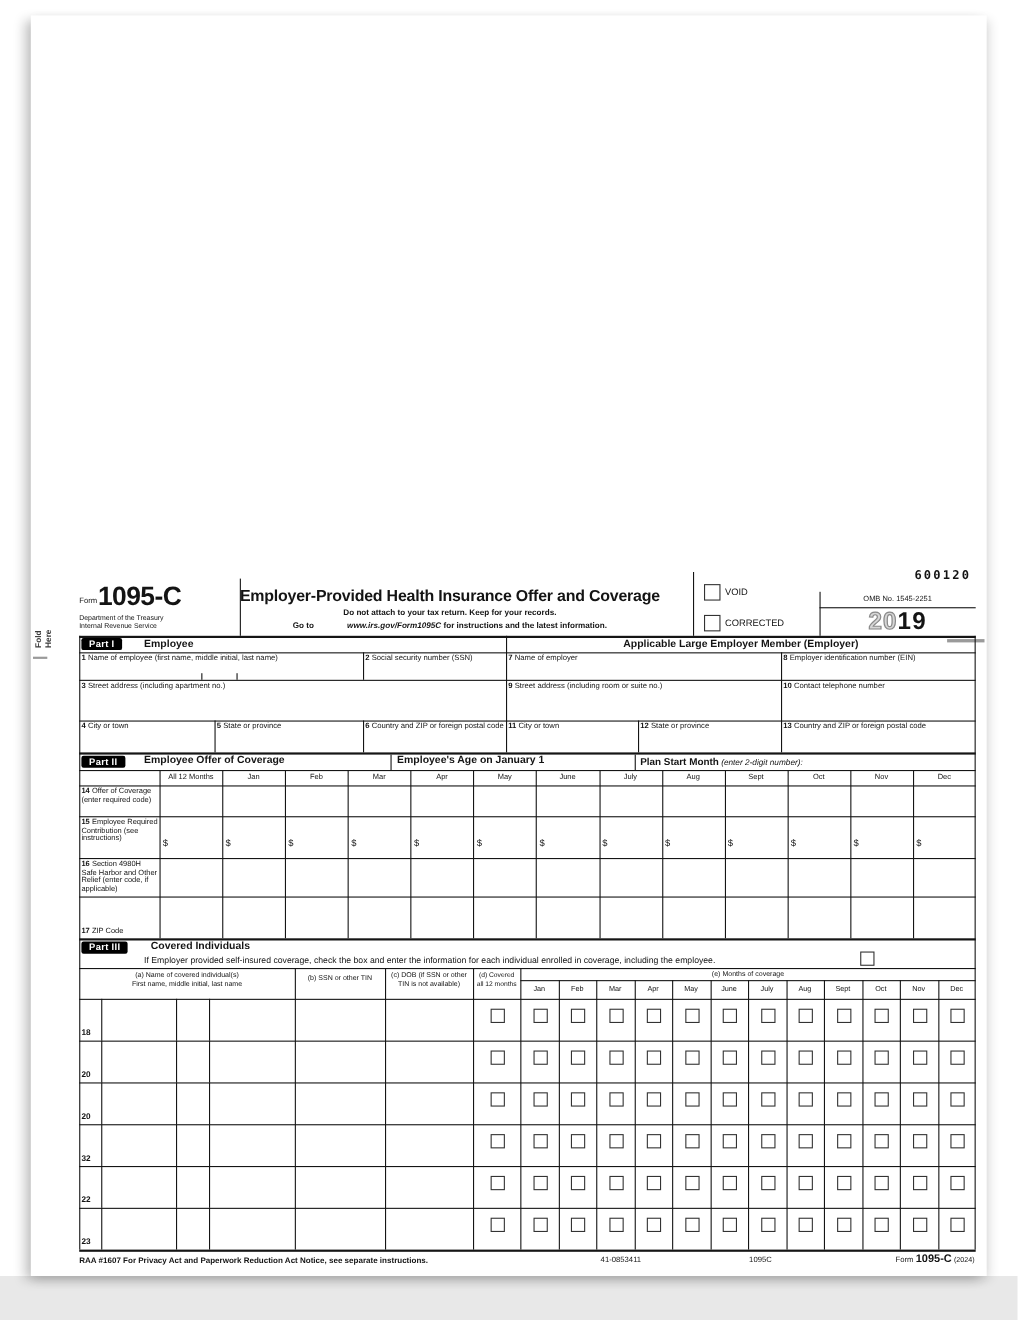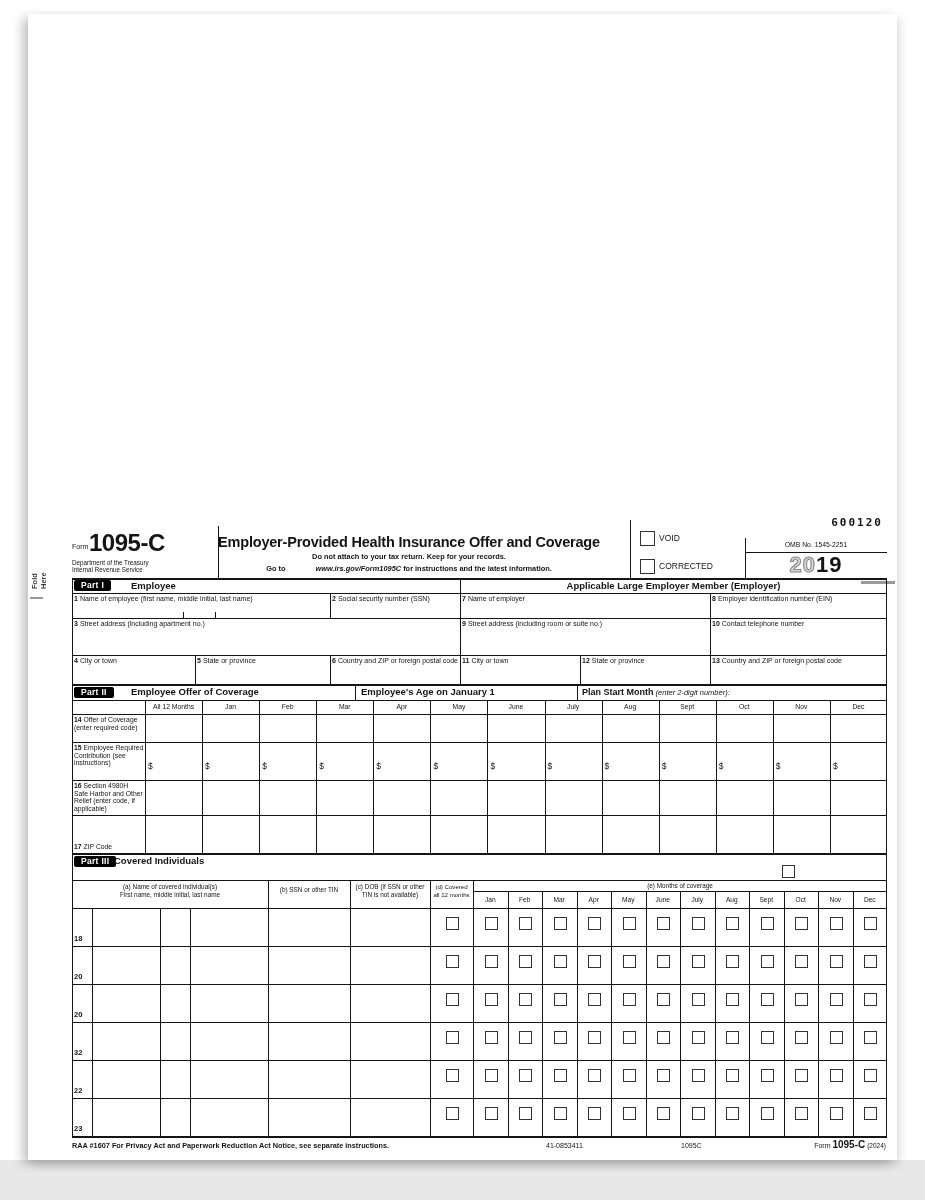--- a/index.html
+++ b/index.html
@@ -116,21 +116,22 @@
   <div class="hl" style="left:44px;top:766px;width:815px;"></div>
   <div class="hl" style="left:44px;top:801px;width:815px;"></div>
   <div class="hl" style="left:44px;top:839px;width:815px;height:2px;"></div>
 
   <div class="field" style="left:44px;top:700px;width:70px;height:26px;font-size:6.8px;line-height:7.6px;"><b>14</b><span>Offer of Coverage (enter required code)</span></div>
   <div class="field" style="left:44px;top:728px;width:70px;height:36px;font-size:6.8px;line-height:7.6px;"><b>15</b><span>Employee Required Contribution (see instructions)</span></div>
   <div class="field" style="left:44px;top:766px;width:70px;height:33px;font-size:6.8px;line-height:7.6px;"><b>16</b><span>Section 4980H Safe Harbor and Other Relief (enter code, if applicable)</span></div>
   <div class="field" style="left:44px;top:827px;width:70px;height:12px;font-size:6.8px;"><b>17</b><span>ZIP Code</span></div>
 
   <div class="badge" style="left:46px;top:842px;">Part III</div>
-  <div class="ph" style="left:86px;top:841px;">Covered Individuals</div>
+  <div class="ph" style="left:109px;top:841px;">Covered Individuals</div>
+  <div class="abs" style="left:103px;top:854px;font-size:7.9px;">If Employer provided self-insured coverage, check the box and enter the information for each individual enrolled in coverage, including the employee.</div>
   <div class="cb" style="left:754px;top:851px;"></div>
 
   <div class="hl" style="left:44px;top:866px;width:815px;"></div>
   <div class="vl" style="left:240px;top:866px;height:256px;"></div>
   <div class="vl" style="left:322px;top:866px;height:256px;"></div>
   <div class="vl" style="left:402px;top:866px;height:256px;"></div>
   <div class="vl" style="left:445px;top:866px;height:256px;"></div>
 
   <div class="small-c" style="left:44px;top:869px;width:196px;">(a) Name of covered individual(s)</div>
   <div class="small-c" style="left:44px;top:877px;width:196px;">First name, middle initial, last name</div>

